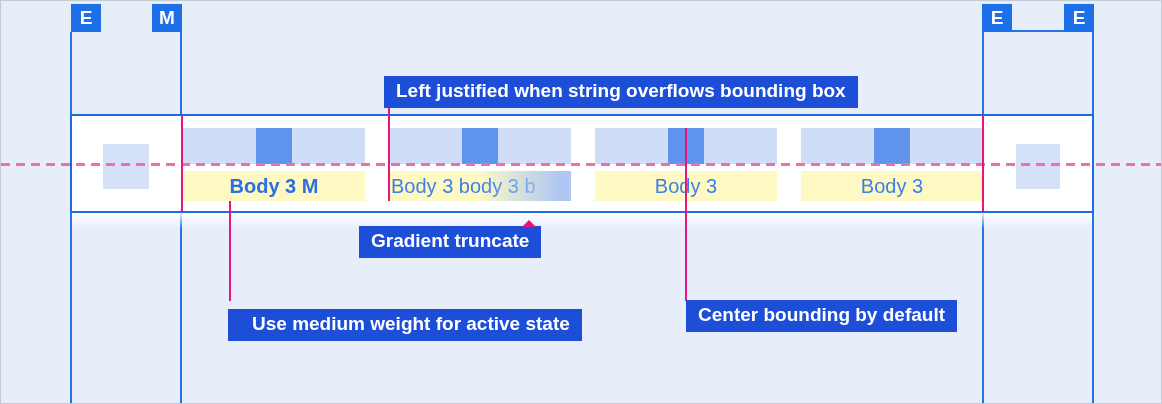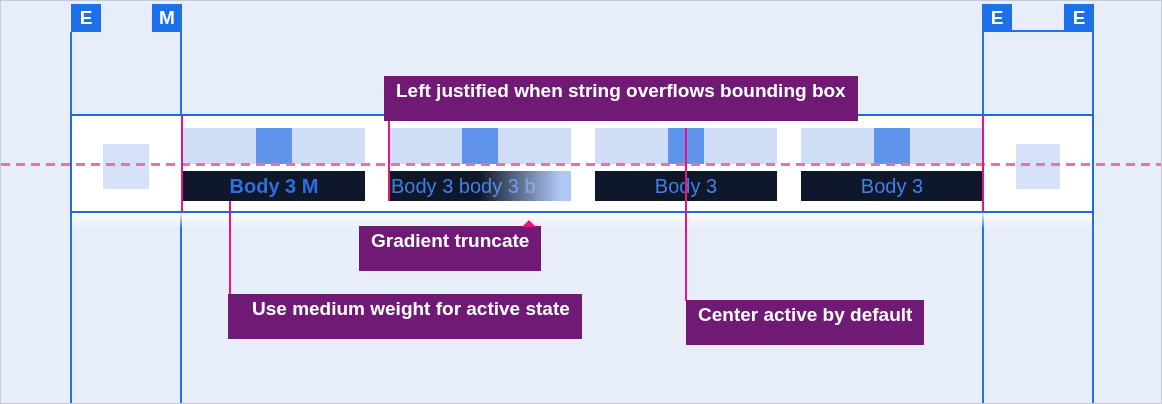--- a/index.html
+++ b/index.html
@@ -85,21 +85,21 @@
     width: 36px;
     height: 36px;
     background: #6094ec;
     z-index: 2;
   }
   .tab-textband {
     position: absolute;
     top: 170px;
     width: 182px;
     height: 30px;
-    background: #0f172a;
+    background: #fef9c3;
     z-index: 2;
     font-size: 20px;
     line-height: 30px;
     color: #3f80e6;
     white-space: nowrap;
     overflow: hidden;
   }
   .tab-textband.center { text-align: center; }
   .tab-textband.left { text-align: left; padding-left: 2px; }
   .tab-textband.active { color: #2b6fe0; font-weight: bold; }
@@ -128,24 +128,24 @@
   .pink-line {
     position: absolute;
     width: 2px;
     background: #e9157f;
     z-index: 4;
   }
 
   
   .callout {
     position: absolute;
-    height: 45px;
+    height: 32px;
     line-height: 29px;
     padding: 0 12px;
-    background: #701a75;
+    background: #1d4ed8;
     color: #ffffff;
     font-size: 19px;
     font-weight: bold;
     white-space: nowrap;
     z-index: 5;
   }
   .callout .pointer-up {
     position: absolute;
     top: -6px;
     right: 5px;
@@ -221,20 +221,20 @@
   <div class="pink-line" style="left:228px; top:200px; height:100px;"></div>
   <div class="pink-line" style="left:684px; top:127px; height:173px;"></div>
 
   <div class="callout" style="left:383px; top:75px;">
     <span>Left justified when string overflows bounding box</span>
   </div>
   <div class="callout" style="left:358px; top:225px;text-align:right;">
     <span>Gradient truncate</span>
     <span class="pointer-up"></span>
   </div>
-  <div class="callout" style="left:227px; top:293px;padding-left:24px;">
+  <div class="callout" style="left:227px; top:308px;padding-left:24px;">
     <span>Use medium weight for active state</span>
   </div>
   <div class="callout" style="left:685px; top:299px;">
-    <span>Center active by default</span>
+    <span>Center bounding by default</span>
   </div>
 
 </div>
 
 </body></html>

